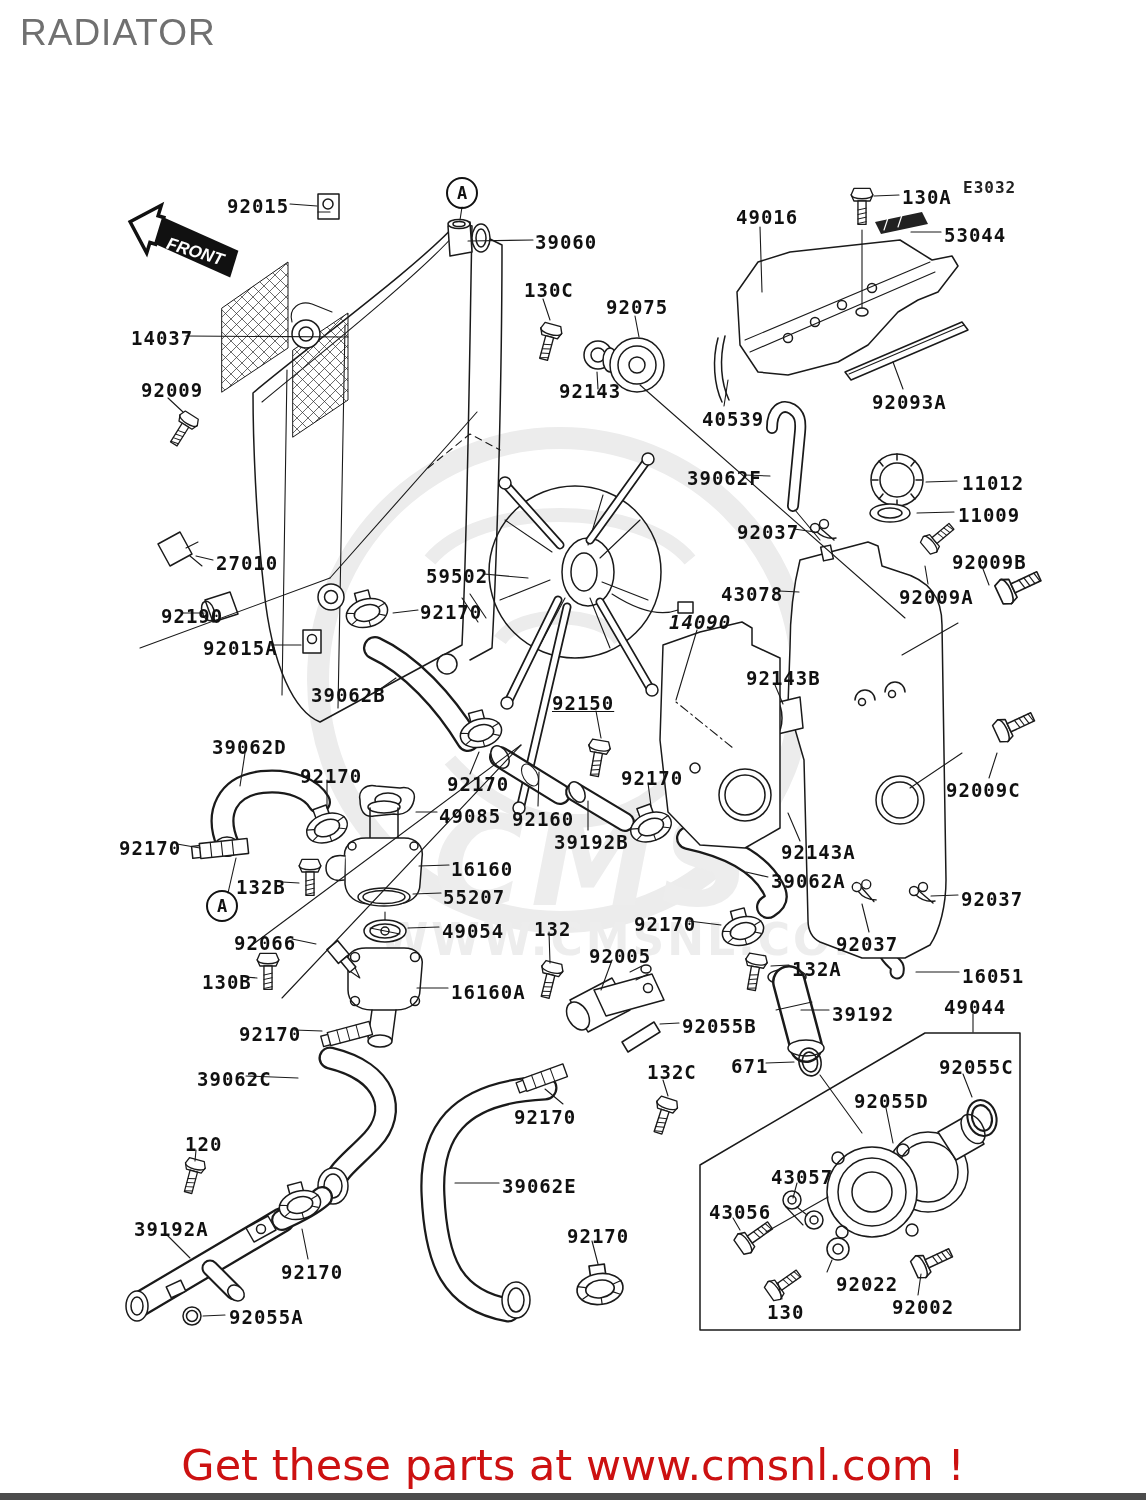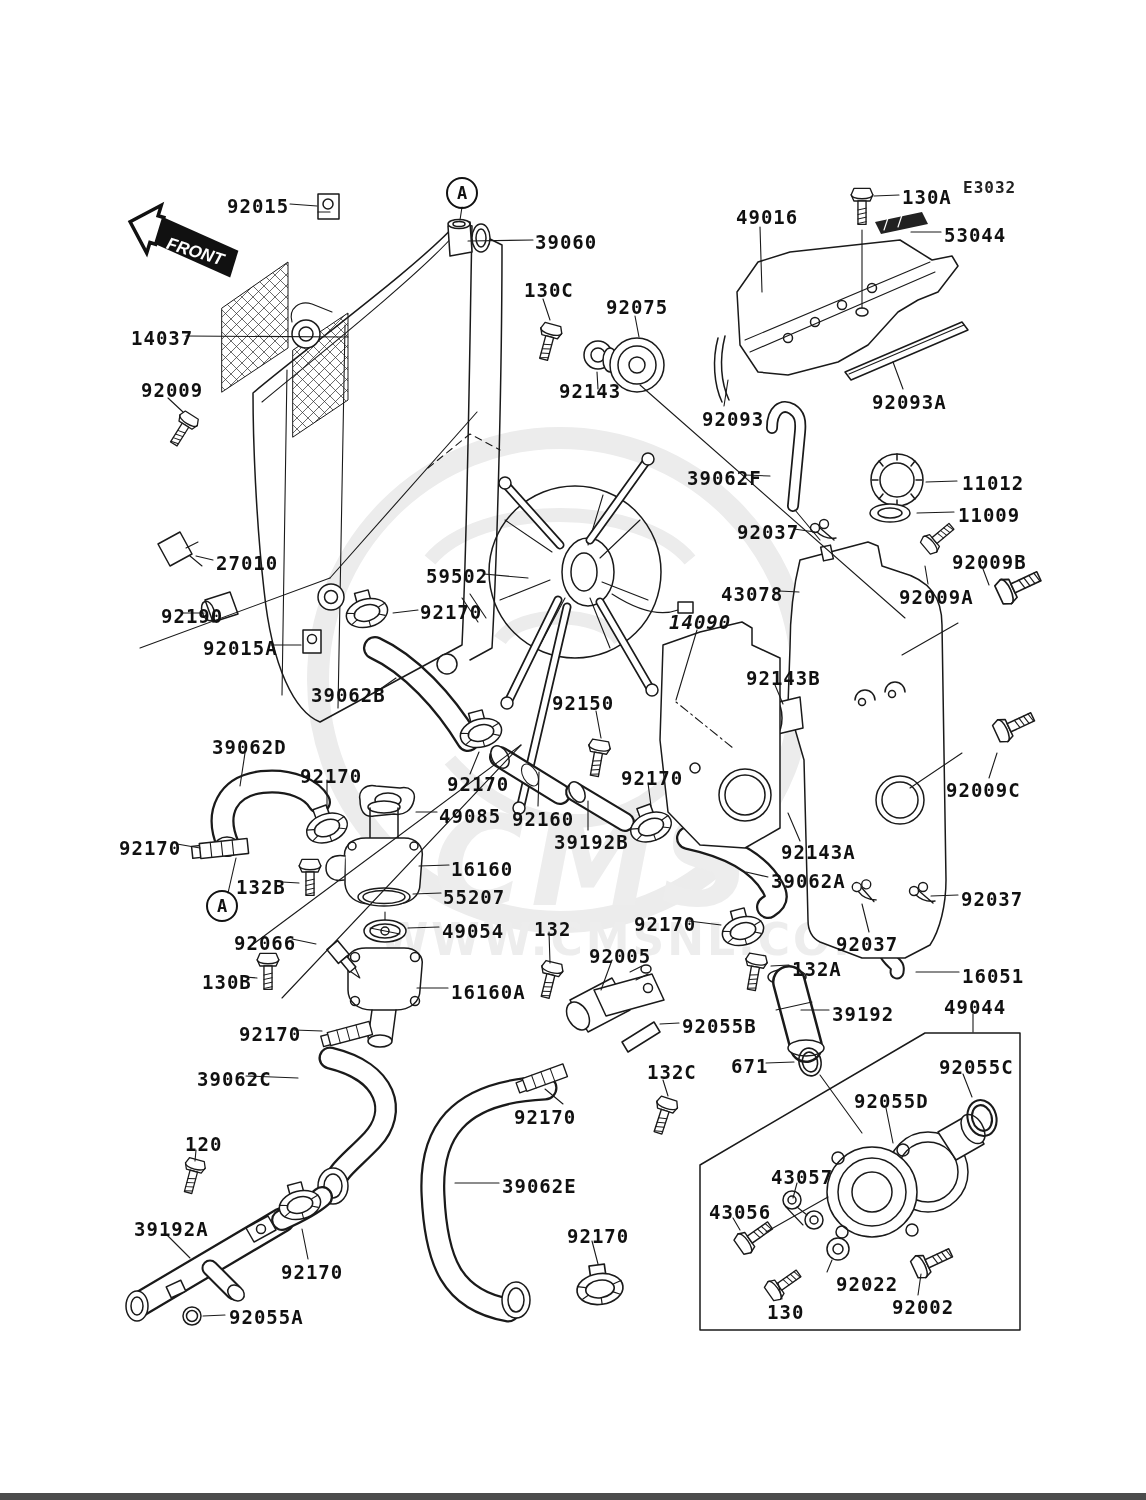--- a/index.html
+++ b/index.html
@@ -24,20 +24,21 @@
   .hi{fill:none;stroke:#fff;stroke-linecap:round;}
   .thin{stroke-width:1.1;}
   .wm{stroke:#ececec;fill:none;}
   .wmtxt{fill:#ededed;font-family:"DejaVu Sans",sans-serif;font-weight:bold;}
 </style>
 </head>
 <body>
 
 <div id="stage" style="--ink: #111111; --title-gray: #707070; --footer-red: #cc1111; --bar: #4c4c4c;">
 
+  <div id="page-title">RADIATOR</div>
 
   <svg id="art" width="1146" height="1500" viewBox="0 0 1146 1500">
     <defs>
       <pattern id="xh" width="11" height="11" patternUnits="userSpaceOnUse">
         <path d="M0,11 L11,0 M0,0 L11,11" stroke="#2b2b2b" stroke-width="0.7"></path>
       </pattern>
       <g id="bolt" stroke="#1a1a1a" stroke-width="1.5" fill="#fff">
         <polygon points="-9,-4 9,-4 12,3 9,10 -9,10 -12,3"></polygon>
         <path d="M-12,3 a12,4.5 0 0 0 24,0" fill="none"></path>
         <rect x="-4.5" y="10" width="9" height="26"></rect>
@@ -399,31 +400,31 @@
   <div id="labels">
       <div class="plabel" style="left: 227px; top: 195px;">92015</div>
       <div class="plabel" style="left: 535px; top: 231px;">39060</div>
       <div class="plabel" style="left: 524px; top: 279px;">130C</div>
       <div class="plabel" style="left: 606px; top: 296px;">92075</div>
       <div class="plabel" style="left: 559px; top: 380px;">92143</div>
       <div class="plabel" style="left: 736px; top: 206px;">49016</div>
       <div class="plabel" style="left: 902px; top: 186px;">130A</div>
       <div class="plabel small" style="left: 963px; top: 178px;">E3032</div>
       <div class="plabel" style="left: 944px; top: 224px;">53044</div>
-      <div class="plabel" style="left: 702px; top: 408px;">92093</div>
+      <div class="plabel" style="left: 702px; top: 408px;">40539</div>
       <div class="plabel" style="left: 872px; top: 391px;">92093A</div>
       <div class="plabel" style="left: 131px; top: 327px;">14037</div>
       <div class="plabel" style="left: 141px; top: 379px;">92009</div>
       <div class="plabel" style="left: 216px; top: 552px;">27010</div>
       <div class="plabel" style="left: 125px; top: 605px; margin-left: 36px;">92190</div>
       <div class="plabel" style="left: 203px; top: 637px;">92015A</div>
       <div class="plabel" style="left: 311px; top: 684px;">39062B</div>
       <div class="plabel" style="left: 426px; top: 565px;">59502</div>
       <div class="plabel" style="left: 420px; top: 601px;">92170</div>
-      <div class="plabel" style="left: 552px; top: 692px;">92150</div>
+      <div class="plabel" style="left: 552px; top: 692px; text-decoration: underline;">92150</div>
       <div class="plabel" style="left: 669px; top: 611px; font-style: italic;">14090</div>
       <div class="plabel" style="left: 687px; top: 467px;">39062F</div>
       <div class="plabel" style="left: 737px; top: 521px;">92037</div>
       <div class="plabel" style="left: 962px; top: 472px;">11012</div>
       <div class="plabel" style="left: 958px; top: 504px;">11009</div>
       <div class="plabel" style="left: 721px; top: 583px;">43078</div>
       <div class="plabel" style="left: 952px; top: 551px;">92009B</div>
       <div class="plabel" style="left: 899px; top: 586px;">92009A</div>
       <div class="plabel" style="left: 746px; top: 667px;">92143B</div>
       <div class="plabel" style="left: 946px; top: 779px;">92009C</div>
@@ -469,14 +470,15 @@
       <div class="plabel" style="left: 514px; top: 1106px;">92170</div>
       <div class="plabel" style="left: 502px; top: 1175px;">39062E</div>
       <div class="plabel" style="left: 567px; top: 1225px;">92170</div>
       <div class="plabel" style="left: 771px; top: 1166px;">43057</div>
       <div class="plabel" style="left: 709px; top: 1201px;">43056</div>
       <div class="plabel" style="left: 802px; top: 1273px; margin-left: 34px;">92022</div>
       <div class="plabel" style="left: 767px; top: 1301px;">130</div>
       <div class="plabel" style="left: 892px; top: 1296px;">92002</div>
     </div>
 
+  <div id="footer">Get these parts at www.cmsnl.com !</div>
   <div id="bottombar"></div>
 </div>
 
 </body></html>

